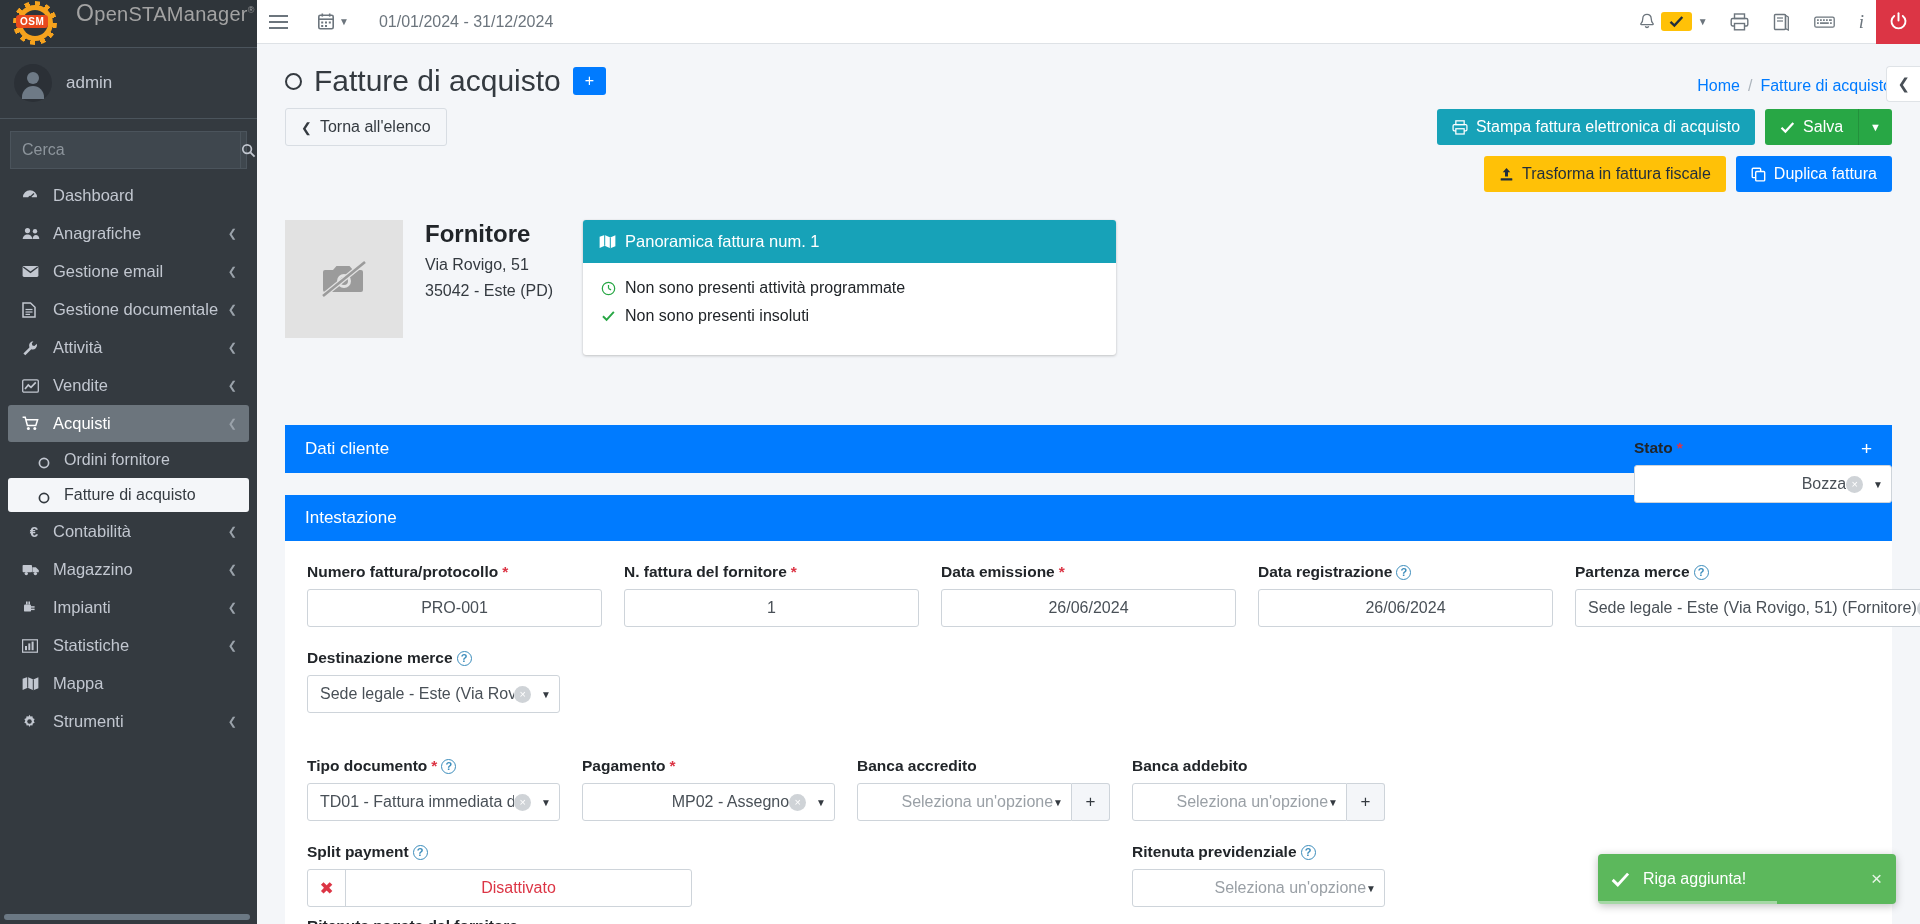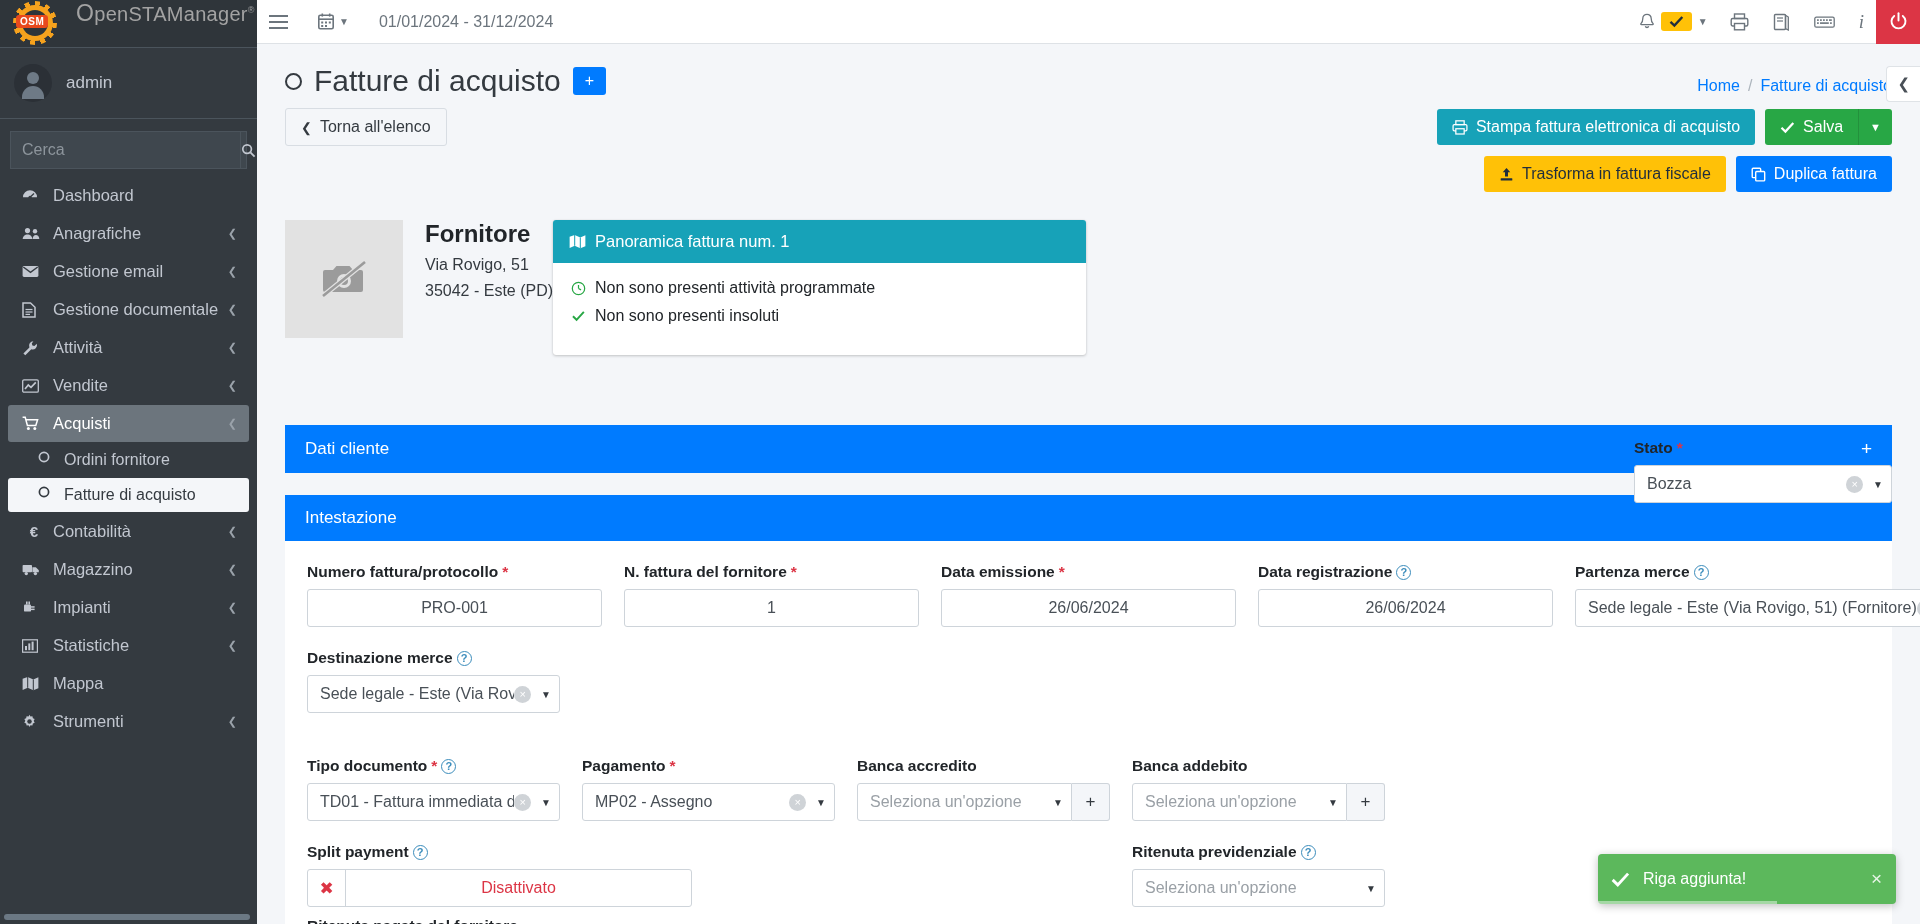--- a/index.html
+++ b/index.html
@@ -109,21 +109,21 @@
   }
   .nav-item.active { background: #6c757d; color: #fff; }
   .nav-item .ico {
     width: 24px; flex: none; text-align: center;
     font-size: 14px; margin-right: 7px; color: #c2c7d0;
   }
   .nav-item.active .ico { color: #fff; }
   .nav-label { flex: 1; white-space: nowrap; }
   .nav-caret { font-size: 11px; color: #9aa2aa; }
   .sub-item {
-    display: flex; align-items: flex-start;
+    display: flex; align-items: flex-end;
     padding: 8px 10px 8px 30px; margin: 1px 8px;
     font-size: 16px; border-radius: 3px; cursor: pointer;
     color: #c2c7d0;
   }
   .sub-item.active { background: #f4f6f9; color: #343a40; }
   .sub-item .ico {
     width: 19px; flex: none; font-size: 12px; margin-right: 7px;
   }
   .sidebar-scrollbar {
     position: absolute; left: 4px; bottom: 4px;
@@ -212,21 +212,21 @@
     background: #28a745; color: #fff; border: none;
     border-left: 1px solid #23913c; padding: 9px 11px; cursor: pointer;
     border-radius: 0 3px 3px 0; font-size: 11px;
   }
   .right-actions { margin-left: auto; display: flex; align-items: stretch; gap: 0; padding-left: 13px; }
   .toolbar-row2 {
     padding: 10px 28px 0 28px; display: flex; justify-content: flex-end; gap: 10px;
   }
 
   
-  .info-row { display: flex; padding: 28px 28px 0 28px; }
+  .info-row { display: flex; padding: 28px 28px 0 28px; gap: 30px; }
   .supplier-card { display: flex; gap: 22px; }
   .no-img {
     width: 118px; height: 118px; background: #e2e2e2;
     display: flex; align-items: center; justify-content: center;
     color: #9b9b9b; position: relative;
   }
   .supplier-name { font-size: 24px; font-weight: bold; color: #212529; }
   .supplier-line { font-size: 16px; color: #343a40; margin-top: 8px; }
   .box-info {
     width: 533px; background: #fff; border-radius: 3px;
@@ -257,20 +257,21 @@
     display: inline-flex; align-items: center; justify-content: center;
     width: 15px; height: 15px; border-radius: 50%;
     border: 1.4px solid #3c8dbc; color: #3c8dbc;
     font-size: 11px; line-height: 1; cursor: pointer;
   }
   .select2 {
     display: flex; align-items: center; background: #fff;
     border: 1px solid #ced4da; border-radius: 3px;
     height: 38px; padding: 0 8px 0 12px; font-size: 16px; color: #495057;
     cursor: pointer;
+    text-align: right;
   }
   .select2 .val { flex: 1; white-space: nowrap; overflow: hidden; }
   .select2 .val.ph { color: #9aa0a6; }
   .clear-x {
     width: 17px; height: 17px; border-radius: 50%; background: #cfd3d7;
     color: #fff; font-size: 11px; display: flex;
     align-items: center; justify-content: center; margin-right: 10px;
     cursor: pointer;
   }
   .dd-caret { font-size: 10px; color: #343a40; }

